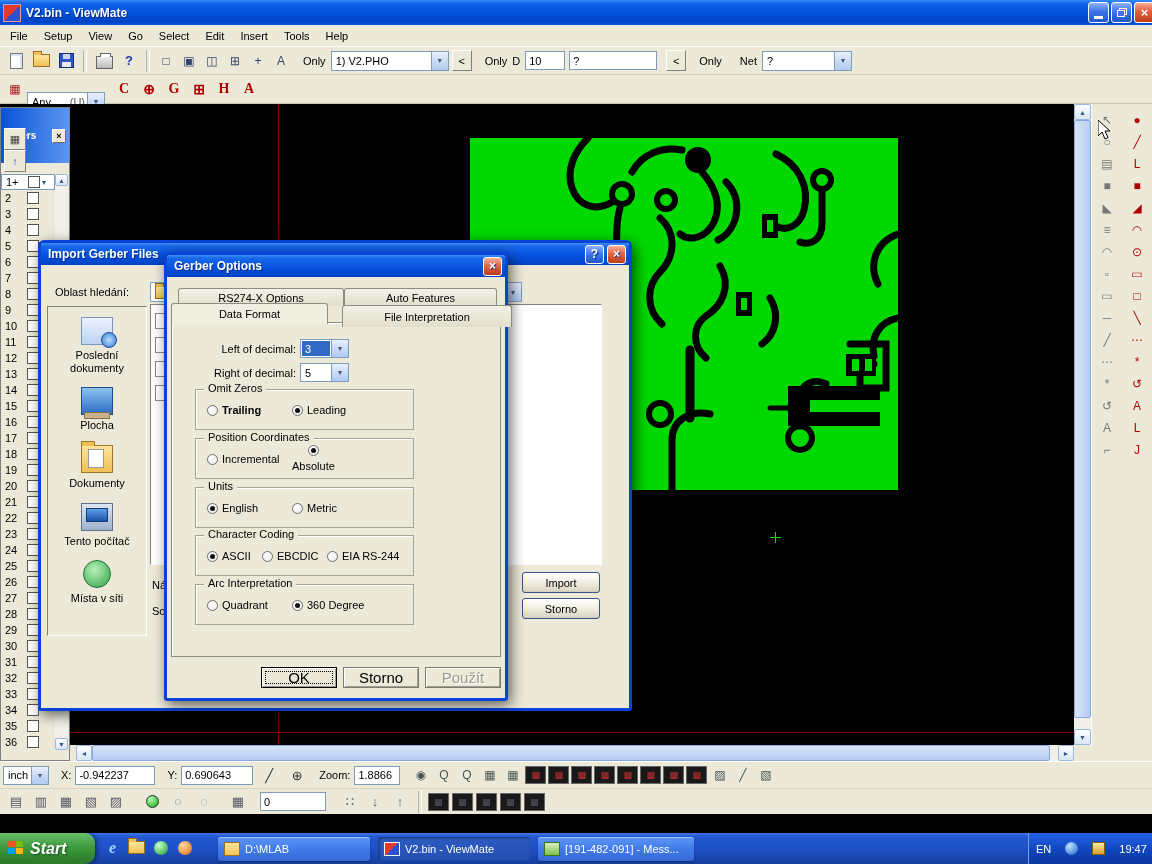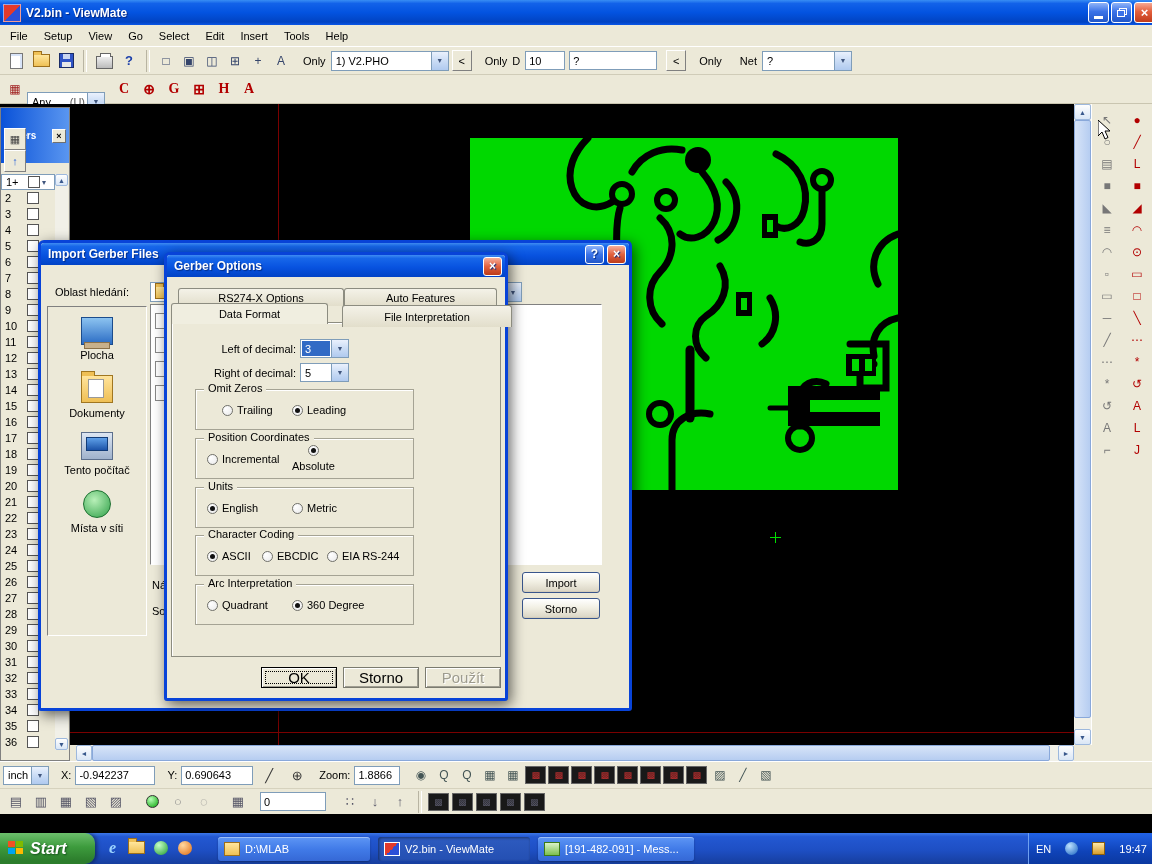--- a/index.html
+++ b/index.html
@@ -641,20 +641,24 @@
     <div class="dlgbody">
       <span class="abs" style="left:14px;top:21px;">Oblast hledání:</span>
       <span class="combo abs" style="left:109px;top:17px;width:372px;">
         <span class="i-folder"></span>
         <span class="cval"></span>
         <span class="arrow">▼</span>
       </span>
 
       <div class="places" style="left:6px;top:41px;width:100px;height:330px;">
         <div class="place">
+          <span class="plicon pl-recent"></span>
+          <span>Poslední dokumenty</span>
+        </div>
+        <div class="place">
           <span class="plicon pl-desktop"></span>
           <span>Plocha</span>
         </div>
         <div class="place">
           <span class="plicon pl-docs"></span>
           <span>Dokumenty</span>
         </div>
         <div class="place">
           <span class="plicon pl-computer"></span>
           <span>Tento počítač</span>
@@ -713,21 +717,21 @@
         <span class="arrow" style="height:17px;">▼</span>
       </span>
       <span class="rlabel" style="left:9px;top:90px;">Right of decimal:</span>
       <span class="dcombo" style="left:133px;top:86px;">
         <span class="sel">5</span>
         <span class="arrow" style="height:17px;">▼</span>
       </span>
 
       <div class="grp" style="left:28px;top:112px;width:219px;height:41px;">
         <span class="legend">Omit Zeros</span>
-        <span class="opt" style="left:26px;top:14px;">
+        <span class="opt" style="left:11px;top:14px;font-weight:bold;">
           <span class="radio"></span>
           <span>Trailing</span>
         </span>
         <span class="opt" style="left:96px;top:14px;">
           <span class="radio on"></span>
           <span>Leading</span>
         </span>
       </div>
 
       <div class="grp" style="left:28px;top:161px;width:219px;height:41px;">

